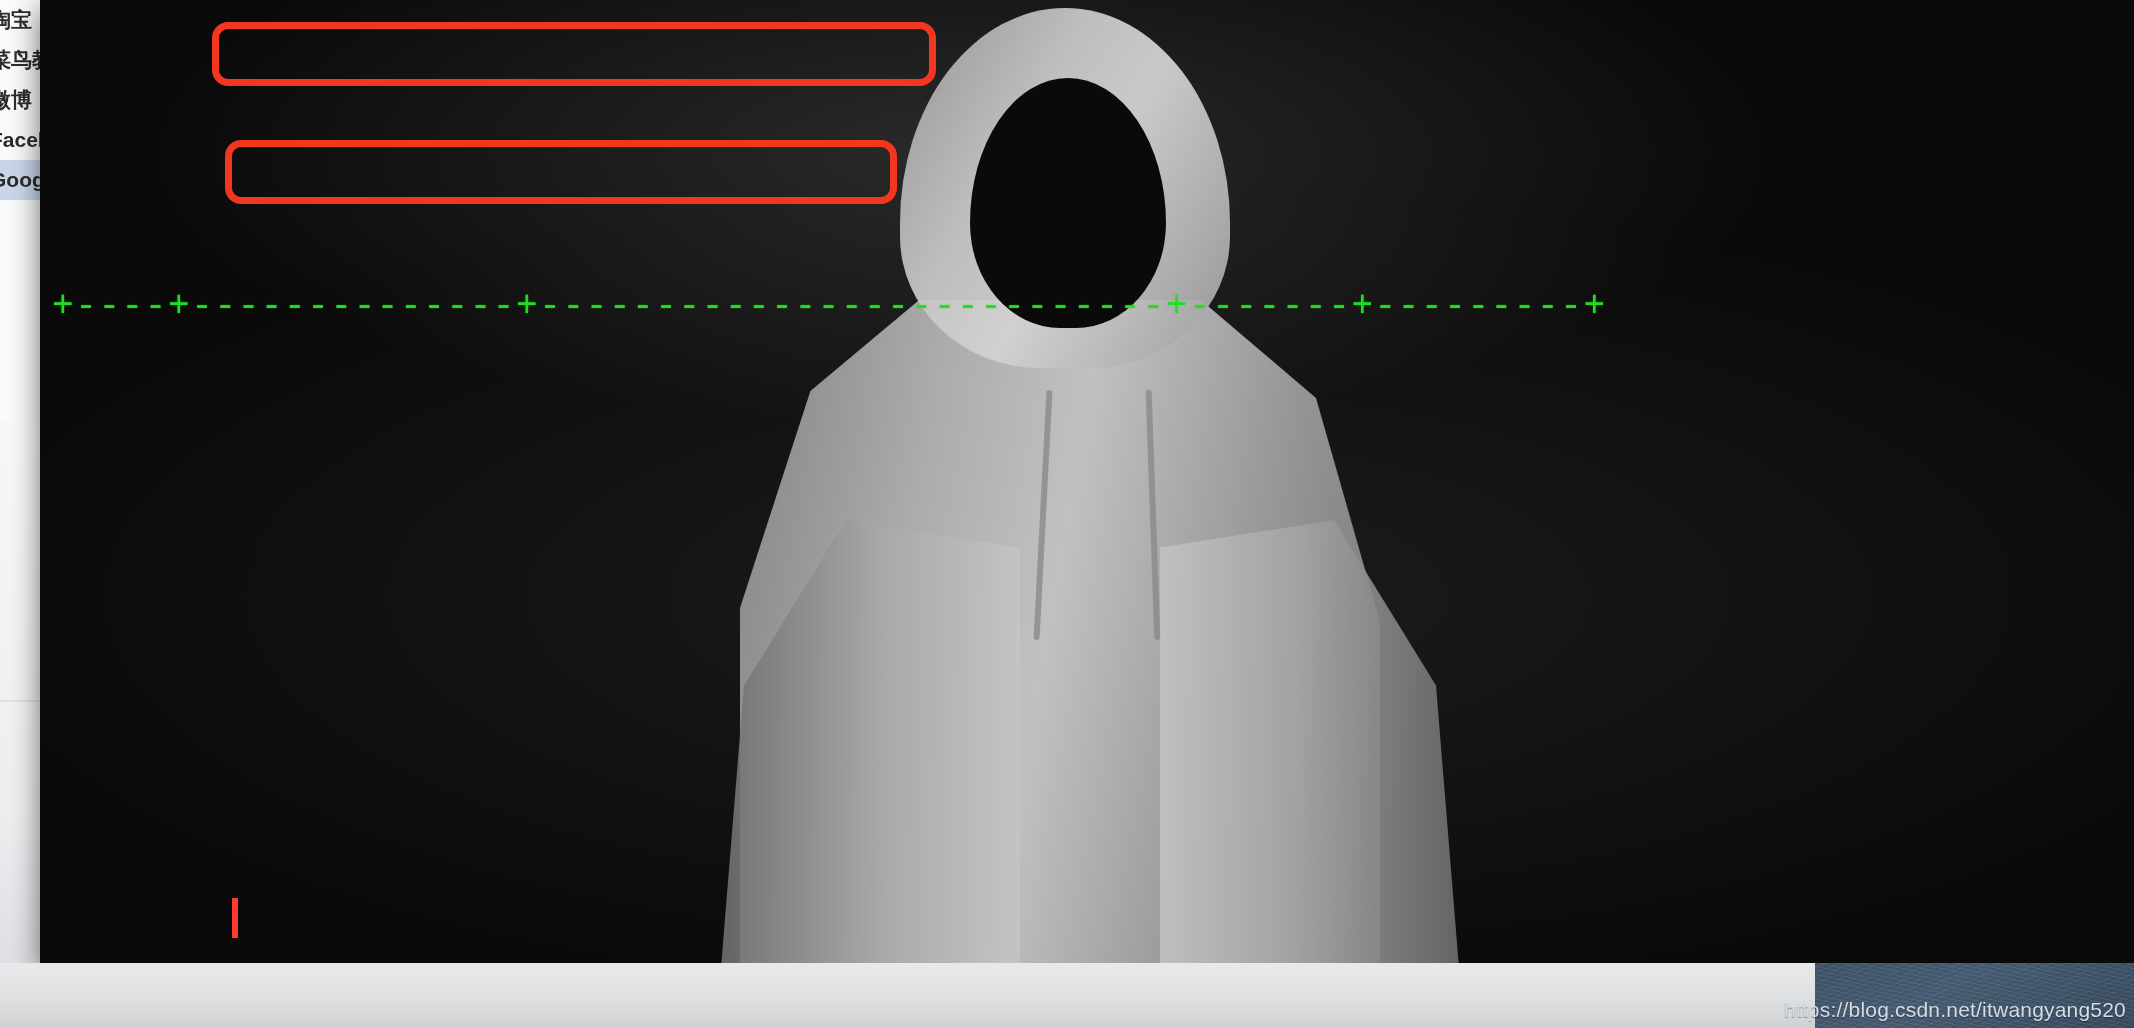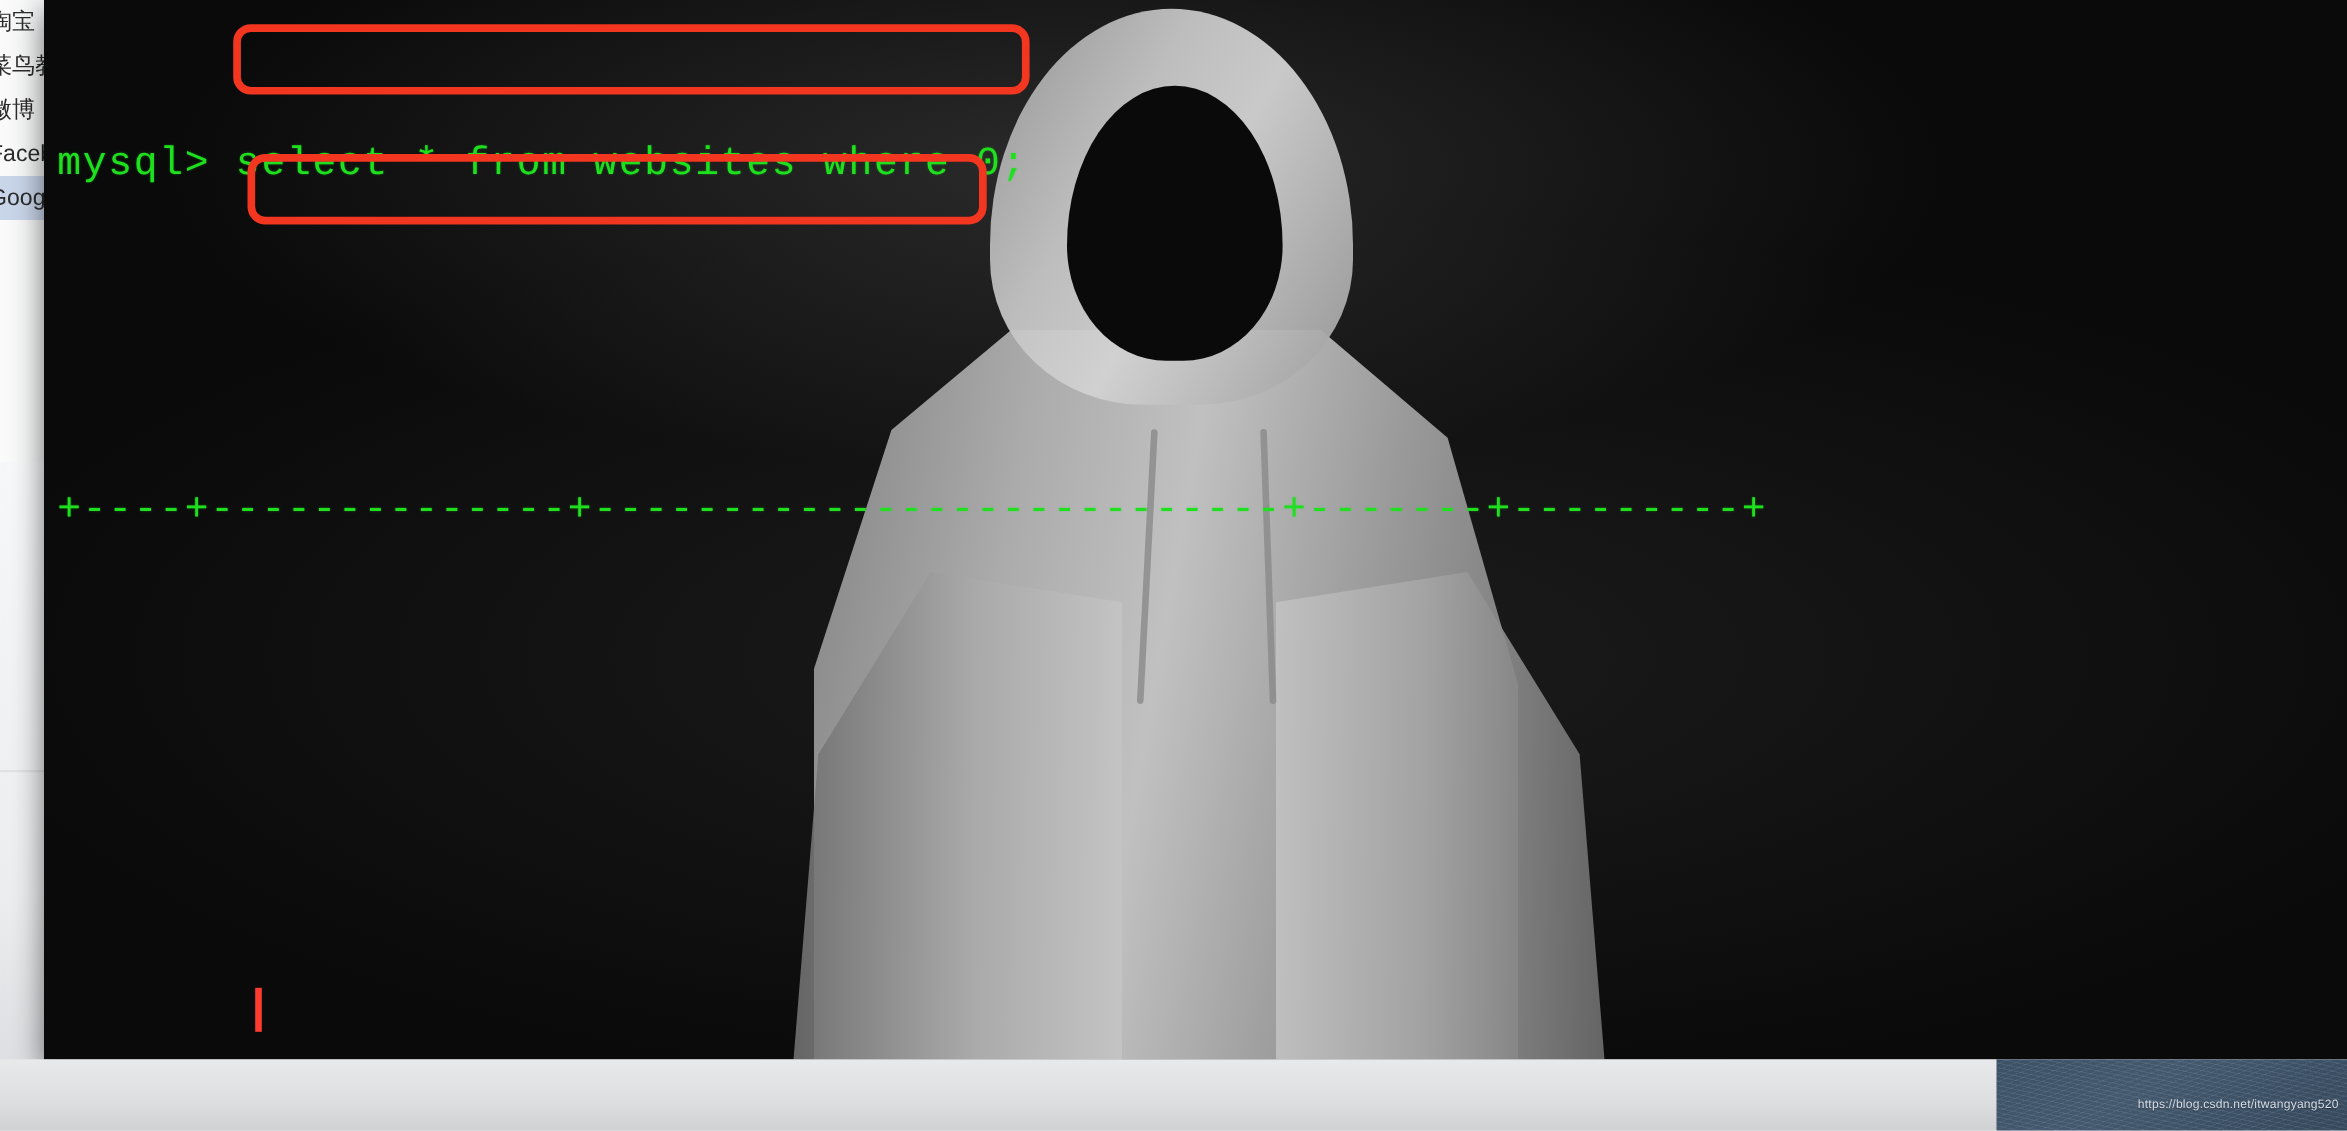--- a/index.html
+++ b/index.html
@@ -32,20 +32,21 @@
   
   .side-list {
     position: absolute;
     left: 0; top: 0;
     width: 58px;
     height: 420px;
     background: linear-gradient(90deg,#fbfbfb 0%, #f4f5f6 70%, #e3e4e7 100%);
     font-family: "Liberation Sans", sans-serif;
     overflow: hidden;
     border-right: 1px solid #cfd1d4;
+    font-weight: bold;
   }
   .side-list .sl-item {
     height: 40px;
     line-height: 40px;
     font-size: 21px;
     color: #2c2c2c;
     padding-left: 0px;
     margin-left: -10px;
     white-space: nowrap;
     overflow: hidden;
@@ -180,24 +181,24 @@
     left: 1815px; top: 963px;
     width: 319px; height: 65px;
     background:
       repeating-linear-gradient(12deg, rgba(255,255,255,.07) 0px, rgba(255,255,255,.07) 1px, rgba(0,0,0,0) 1px, rgba(0,0,0,0) 4px),
       repeating-linear-gradient(-22deg, rgba(255,255,255,.05) 0px, rgba(255,255,255,.05) 1px, rgba(0,0,0,0) 1px, rgba(0,0,0,0) 5px),
       linear-gradient(150deg,#3c5066 0%, #44596f 40%, #35485c 100%);
   }
   .watermark-text {
     position: absolute;
     right: 8px;
-    bottom: 18px;
+    bottom: 6px;
     color: #d6dde5;
     font-family: "Liberation Sans", sans-serif;
-    font-size: 11px;
+    font-size: 21px;
     letter-spacing: .2px;
     white-space: nowrap;
     text-shadow: 0 1px 1px rgba(0,0,0,.4);
   }
 </style>
 </head>
 <body>
 
 <div id="screen">
 
@@ -219,21 +220,20 @@
       <div class="fig-body"></div>
       <div class="fig-shoulderL"></div>
       <div class="fig-shoulderR"></div>
       <div class="fig-hood"></div>
       <div class="fig-face"></div>
       <div class="fig-string1"></div>
       <div class="fig-string2"></div>
     </div>
 
     <div class="term-text">
-      <span class="ln">mysql&gt; select * from websites where 0;</span>
       <span class="ln blank"></span>
       <span class="ln">+----+--------------+---------------------------+-------+---------+</span>
       
       
       
       
       
       
       
       

